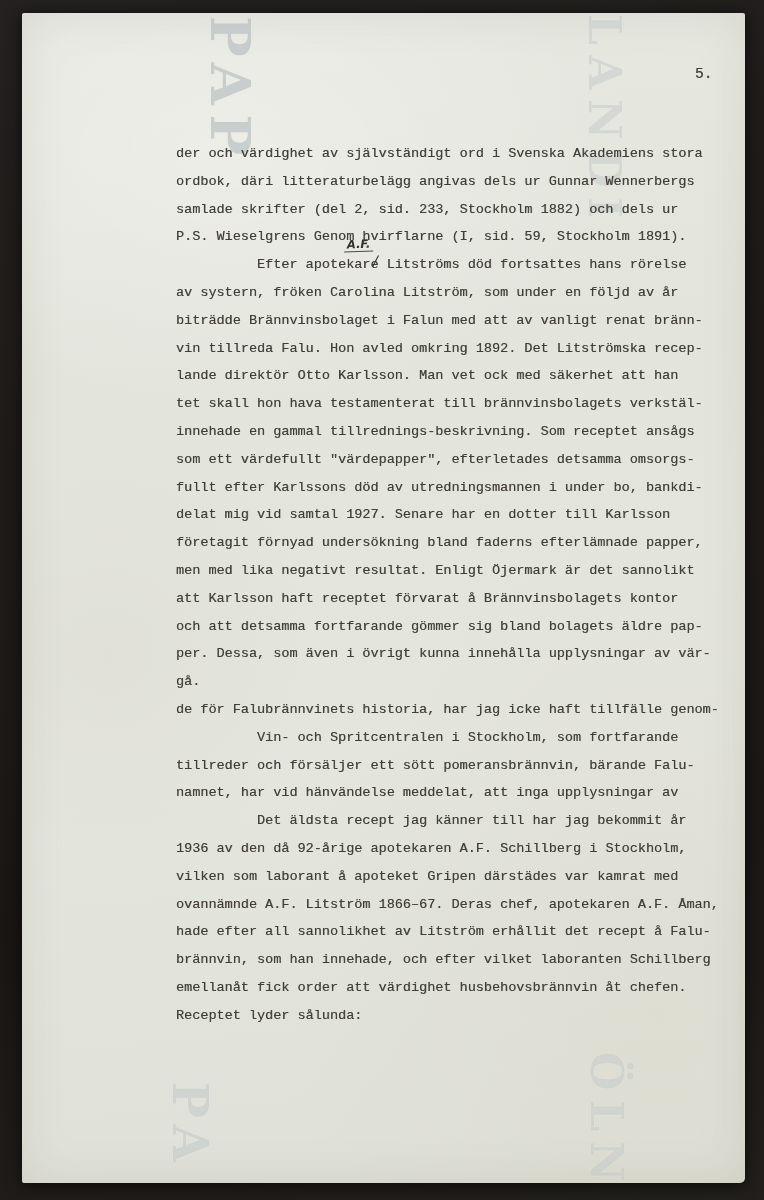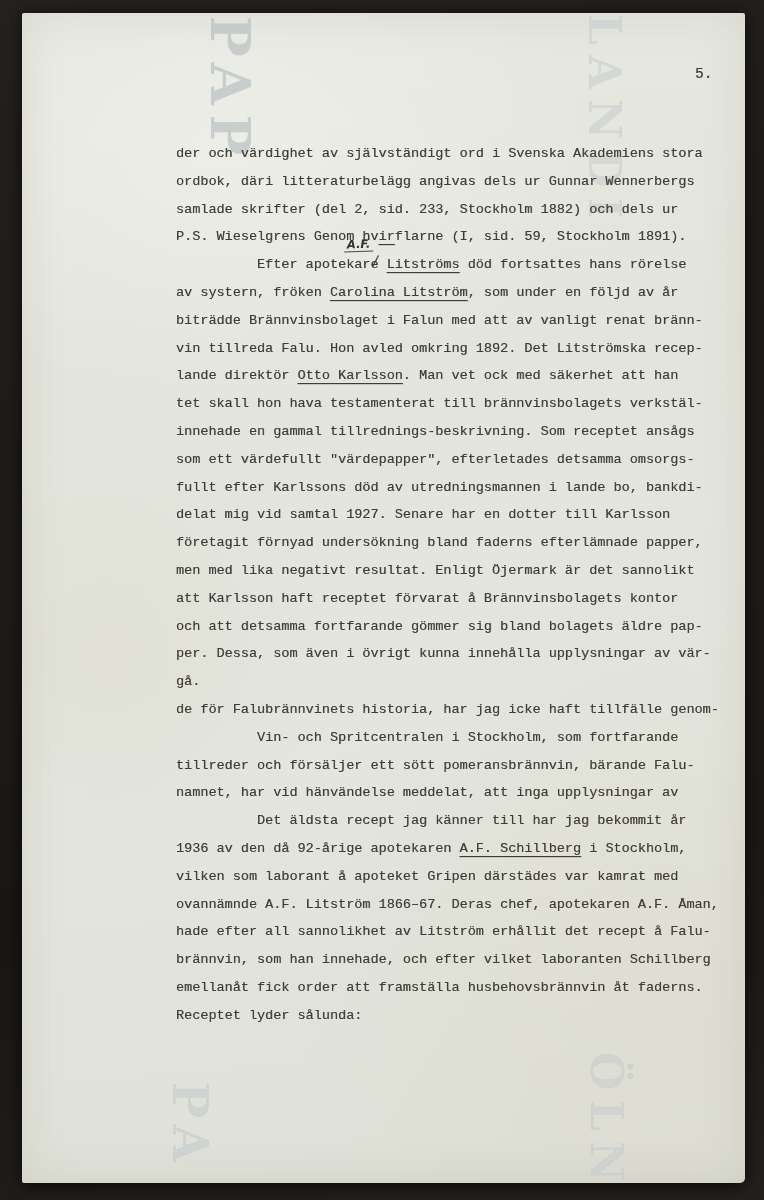--- a/index.html
+++ b/index.html
@@ -31,21 +31,20 @@
     text-shadow:0.3px 0.3px 0.5px rgba(64,61,54,0.55);
   }
   #text-block { position:absolute; left:154px; top:127px; width:565px; }
   .line {
     position:relative; white-space:pre;
     height:27.8px; line-height:27.8px;
     font-size:13.5px; color:#403d36;
     text-shadow:0.35px 0.35px 0.5px rgba(62,59,52,0.5);
   }
   .u {
-    text-decoration:underline;
     text-underline-offset:4px;
     text-decoration-thickness:1.3px;
   }
   .annot {
     position:absolute; left:168px; top:-12px;
     font-family:"DejaVu Sans",sans-serif; font-style:italic; font-weight:600;
     font-size:11.5px; line-height:11px; color:#35322b;
     border-bottom:1.3px solid rgba(48,45,38,0.85);
     padding:0 3px 1px 3px;
     transform:rotate(-2deg);
@@ -85,35 +84,35 @@
         <div class="line"><span>samlade skrifter (del 2, sid. 233, Stockholm 1882) och dels ur</span></div>
         <div class="line"><span>P.S. Wieselgrens Genom hv</span><span class="u">ir</span><span>flarne (I, sid. 59, Stockholm 1891).</span></div>
         <div class="line"><span>          Efter apotekare </span><span class="u">Litströms</span><span> död fortsattes hans rörelse</span><span class="annot">A.F.</span><span class="caret">/</span></div>
         <div class="line"><span>av systern, fröken </span><span class="u">Carolina Litström</span><span>, som under en följd av år</span></div>
         <div class="line"><span>biträdde Brännvinsbolaget i Falun med att av vanligt renat bränn-</span></div>
         <div class="line"><span>vin tillreda Falu. Hon avled omkring 1892. Det Litströmska recep-</span></div>
         <div class="line"><span>lande direktör </span><span class="u">Otto Karlsson</span><span>. Man vet ock med säkerhet att han</span></div>
         <div class="line"><span>tet skall hon hava testamenterat till brännvinsbolagets verkstäl-</span></div>
         <div class="line"><span>innehade en gammal tillrednings-beskrivning. Som receptet ansågs</span></div>
         <div class="line"><span>som ett värdefullt "värdepapper", efterletades detsamma omsorgs-</span></div>
-        <div class="line"><span>fullt efter Karlssons död av utredningsmannen i lande bo, bankdi-</span></div>
+        <div class="line"><span>fullt efter Karlssons död av utredningsmannen i under bo, bankdi-</span></div>
         <div class="line"><span>delat mig vid samtal 1927. Senare har en dotter till Karlsson</span></div>
         <div class="line"><span>företagit förnyad undersökning bland faderns efterlämnade papper,</span></div>
         <div class="line"><span>men med lika negativt resultat. Enligt Öjermark är det sannolikt</span></div>
         <div class="line"><span>att Karlsson haft receptet förvarat å Brännvinsbolagets kontor</span></div>
         <div class="line"><span>och att detsamma fortfarande gömmer sig bland bolagets äldre pap-</span></div>
         <div class="line"><span>per. Dessa, som även i övrigt kunna innehålla upplysningar av vär-</span></div>
         <div class="line"><span>gå.</span></div>
         <div class="line"><span>de för Falubrännvinets historia, har jag icke haft tillfälle genom-</span></div>
         <div class="line"><span>          Vin- och Spritcentralen i Stockholm, som fortfarande</span></div>
         <div class="line"><span>tillreder och försäljer ett sött pomeransbrännvin, bärande Falu-</span></div>
         <div class="line"><span>namnet, har vid hänvändelse meddelat, att inga upplysningar av</span></div>
         <div class="line"><span>          Det äldsta recept jag känner till har jag bekommit år</span></div>
         <div class="line"><span>1936 av den då 92-årige apotekaren </span><span class="u">A.F. Schillberg</span><span> i Stockholm,</span></div>
         <div class="line"><span>vilken som laborant å apoteket Gripen därstädes var kamrat med</span></div>
         <div class="line"><span>ovannämnde A.F. Litström 1866–67. Deras chef, apotekaren A.F. Åman,</span></div>
         <div class="line"><span>hade efter all sannolikhet av Litström erhållit det recept å Falu-</span></div>
         <div class="line"><span>brännvin, som han innehade, och efter vilket laboranten Schillberg</span></div>
-        <div class="line"><span>emellanåt fick order att framställa husbehovsbrännvin åt faderns.</span></div>
+        <div class="line"><span>emellanåt fick order att värdighet husbehovsbrännvin åt chefen.</span></div>
         <div class="line"><span>Receptet lyder sålunda:</span></div>
       </div>
   </div>
 </div>
 
 </body></html>

